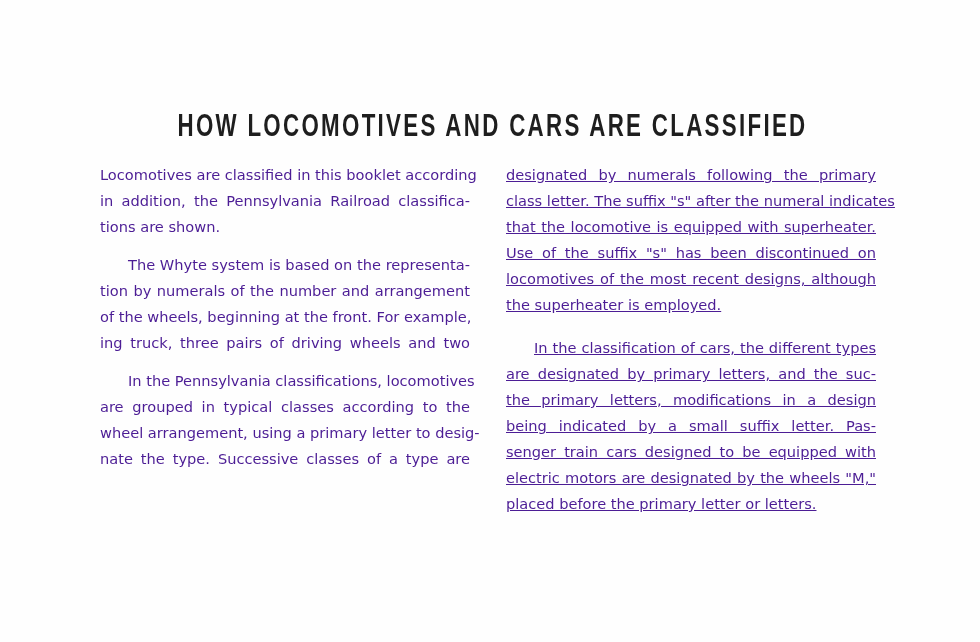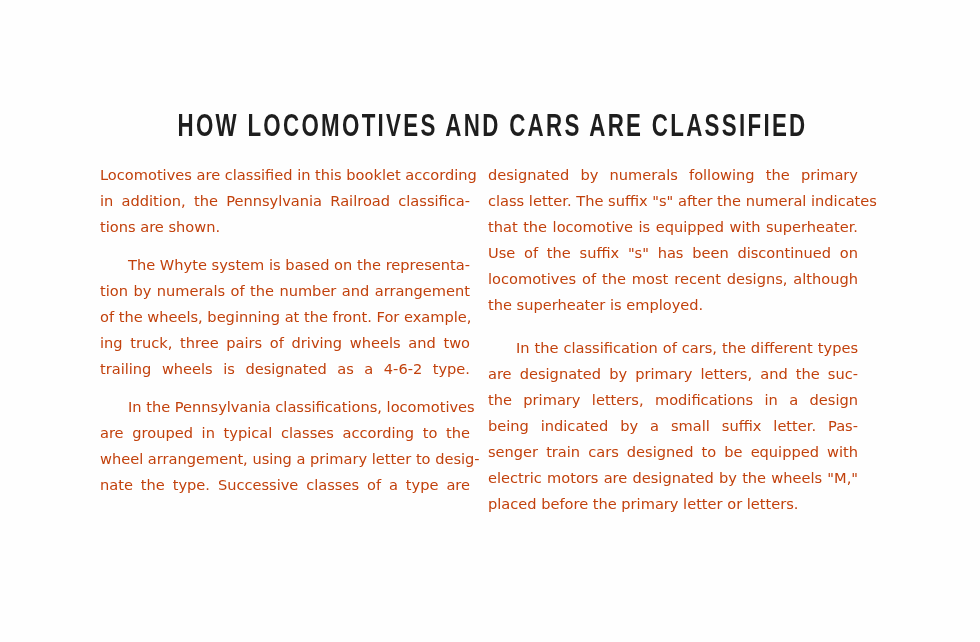--- a/index.html
+++ b/index.html
@@ -36,24 +36,24 @@
       letter-spacing: 3.2px;
       color: #1e1e1e;
       transform: scaleX(0.72);
       transform-origin: center center;
       white-space: nowrap;
     }
     .col {
       position: absolute;
       top: 162px;
       font-size: 14.6px;
-      color: #c2410c;
+      color: #4c1d95;
     }
     .col.left { left: 100px; width: 370px; }
-    .col.right { left: 488px; width: 370px; }
+    .col.right { left: 506px; width: 370px; text-decoration: underline; }
     .line {
       height: 26px;
       line-height: 26px;
       text-align: justify;
       text-align-last: justify;
       white-space: nowrap;
       overflow: visible;
     }
     .line.last { text-align-last: left; }
     .line.indent { padding-left: 28px; }
@@ -72,21 +72,20 @@
       <div class="line">Locomotives are classified in this booklet according</div>
       <div class="line">in addition, the Pennsylvania Railroad classifica-</div>
       <div class="line last">tions are shown.</div>
     </div>
     <div class="para-gap"></div>
     <div>
       <div class="line indent">The Whyte system is based on the representa-</div>
       <div class="line">tion by numerals of the number and arrangement</div>
       <div class="line">of the wheels, beginning at the front. For example,</div>
       <div class="line">ing truck, three pairs of driving wheels and two</div>
-      <div class="line">trailing wheels is designated as a 4-6-2 type.</div>
     </div>
     <div class="para-gap"></div>
     <div>
       <div class="line indent">In the Pennsylvania classifications, locomotives</div>
       <div class="line">are grouped in typical classes according to the</div>
       <div class="line">wheel arrangement, using a primary letter to desig-</div>
       <div class="line">nate the type. Successive classes of a type are</div>
     </div>
   </div>
 

